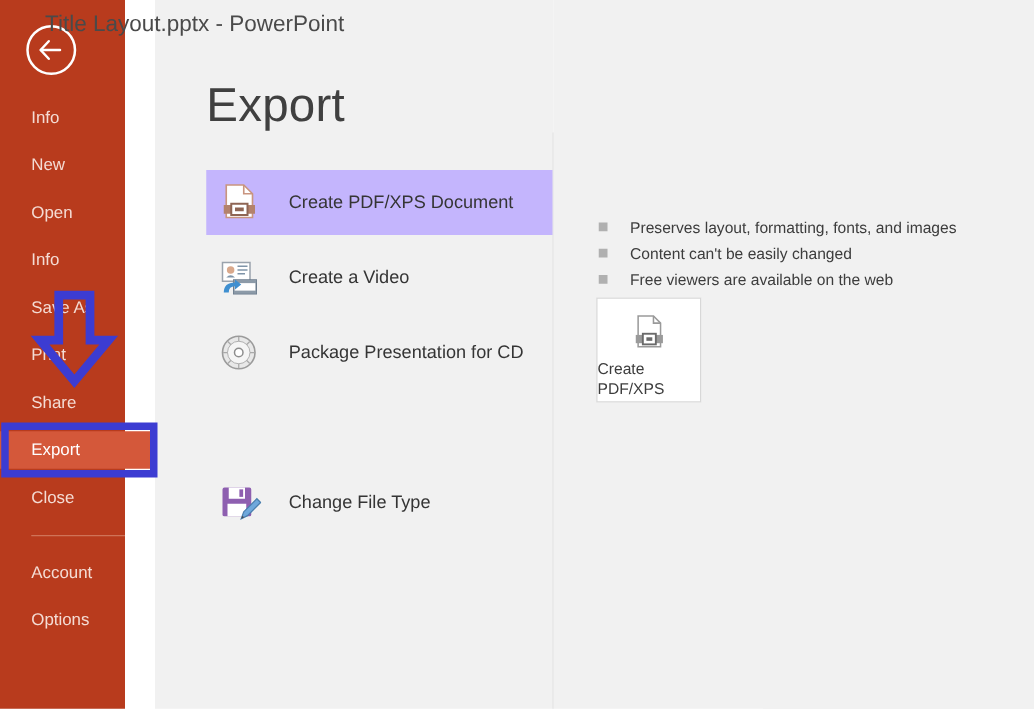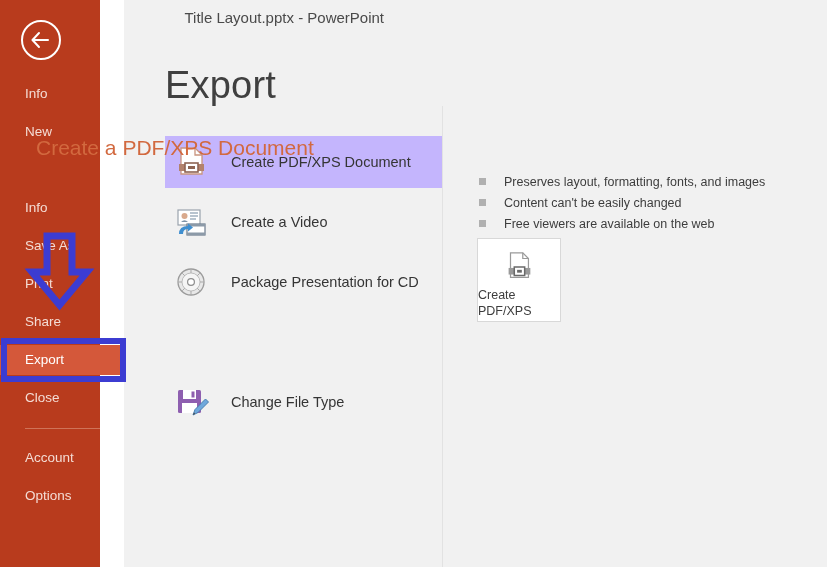--- a/index.html
+++ b/index.html
@@ -143,24 +143,25 @@
     width: 384px;
     height: 567px;
     background: #f1f1f1;
   }
 
   #window-title {
     position: absolute;
     left: 0;
     top: 9px;
     width: 384px;
-    text-align: right;
-    font-size: 15px;
+    text-align: left;
+    font-size: 18px;
     color: #4a4a4a;
     white-space: nowrap;
+    padding-left: 36px;
   }
 
   #detail-heading {
     position: absolute;
     left: 36px;
     top: 136px;
     font-size: 21px;
     color: #d2693f;
     font-weight: 400;
     white-space: nowrap;
@@ -238,20 +239,21 @@
 
     <div id="back-button">
       <svg width="22" height="18" viewBox="0 0 22 18" aria-hidden="true">
         <path d="M9 2 L2.5 9 L9 16" fill="none" stroke="#ffffff" stroke-width="2" stroke-linecap="round" stroke-linejoin="round"></path>
         <line x1="2.8" y1="9" x2="18" y2="9" stroke="#ffffff" stroke-width="2" stroke-linecap="round"></line>
       </svg>
     </div>
 
     <div class="nav-item" style="top:79px"><span>Info</span></div>
     <div class="nav-item" style="top:117px"><span>New</span></div>
+    <div class="nav-item" style="top:155px"><span>Open</span></div>
     <div class="nav-item" style="top:193px"><span>Info</span></div>
     <div class="nav-item" style="top:231px"><span>Save As</span></div>
     <div class="nav-item" style="top:269px"><span>Print</span></div>
     <div class="nav-item" style="top:307px"><span>Share</span></div>
     <div class="nav-item selected" style="top:345px"><span>Export</span></div>
     <div class="nav-item" style="top:383px"><span>Close</span></div>
 
     <div id="sidebar-divider"></div>
 
     <div class="nav-item" style="top:443px"><span>Account</span></div>
@@ -328,21 +330,20 @@
         <rect x="10" y="6" width="13" height="9" fill="#ffffff"></rect>
         <rect x="18.5" y="7.5" width="3" height="6" fill="#8e5fb0"></rect>
         <rect x="9" y="19" width="15" height="10" fill="#ffffff"></rect>
         <path d="M20 31 L22 25.5 L32.5 15 L35.5 18 L25 28.5 Z" fill="#6fa8dc" stroke="#4a7fae" stroke-width="1"></path>
         <path d="M20 31 L22.2 29.8 L21 28.6 Z" fill="#4a4a4a"></path>
       </svg>
     </span>
     <span class="opt-label">Change File Type</span>
   </div>
 
-  <div id="detail-heading">Create a PDF/XPS Document</div>
 
   <div class="bullet-row" style="top:172px; left:479px">
     <span class="bullet-mark"></span>
     <span class="bullet-text">Preserves layout, formatting, fonts, and images</span>
   </div>
   <div class="bullet-row" style="top:193px; left:479px">
     <span class="bullet-mark"></span>
     <span class="bullet-text">Content can't be easily changed</span>
   </div>
   <div class="bullet-row" style="top:214px; left:479px">

